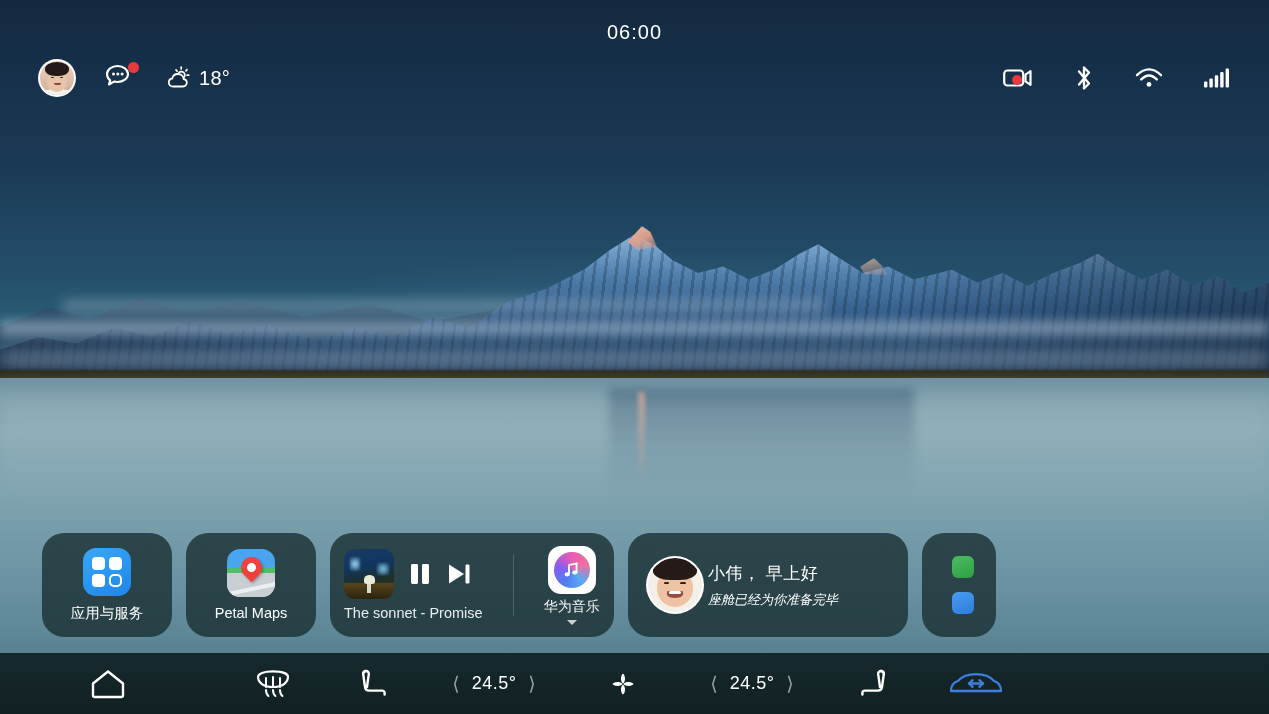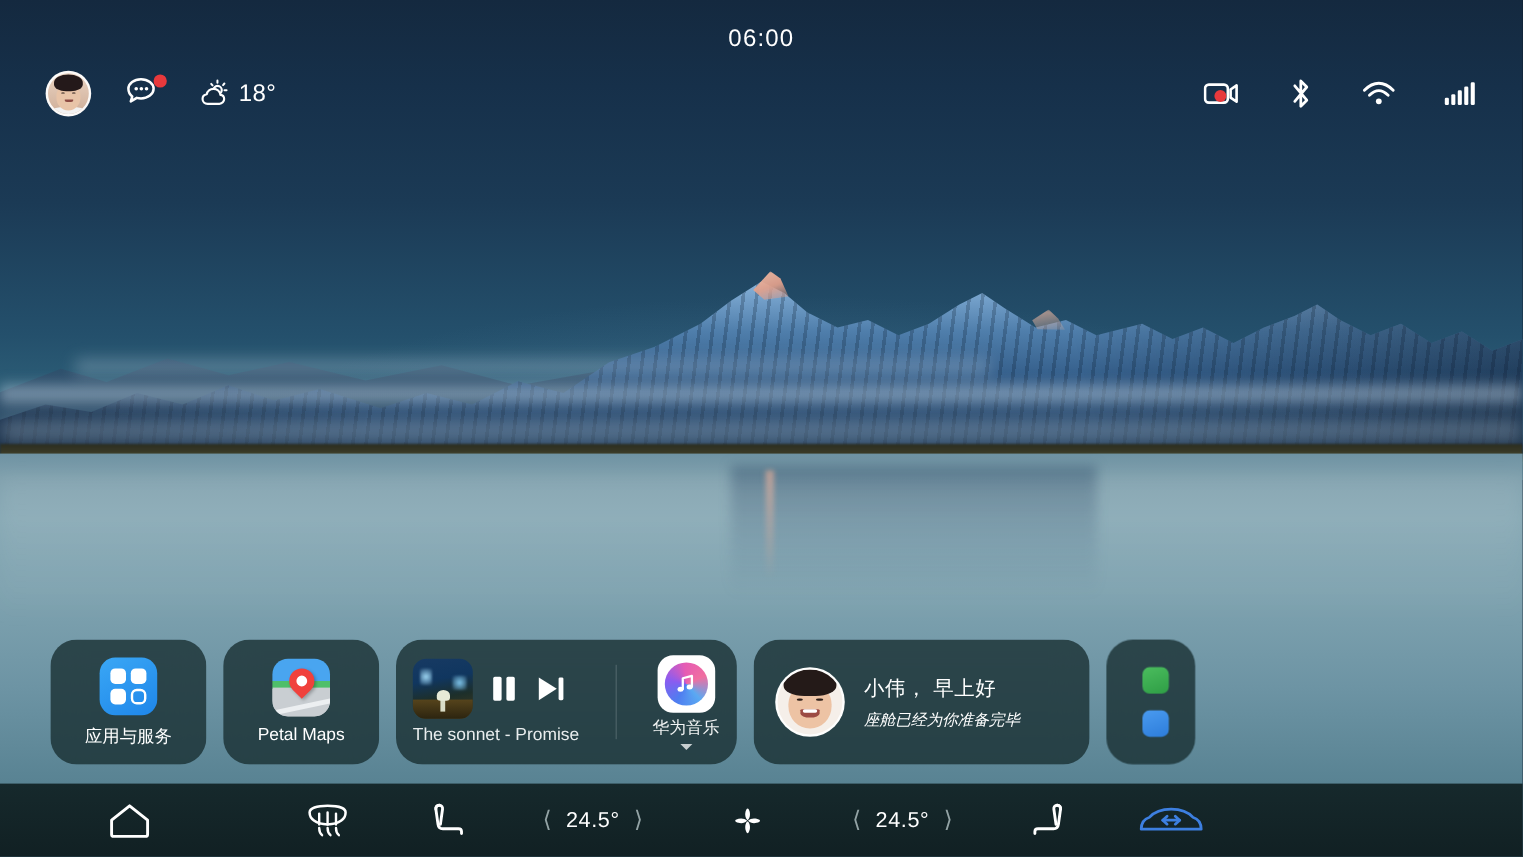--- a/index.html
+++ b/index.html
@@ -211,21 +211,21 @@
   .album .ground { position:absolute; left:0; bottom:0; width:100%; height:16px;
     background:linear-gradient(180deg,#56441c,#2c240f); }
   .media-title { color:#e9edee; font-size:14.5px; white-space:nowrap; }
   .media-div { width:1px; height:62px; background:rgba(255,255,255,.17); margin:0 14px; }
   .media-right { display:flex; flex-direction:column; align-items:center; gap:4px; width:76px; }
   .media-app-label { color:#f2f4f4; font-size:14px; }
   .caret { width:0;height:0;border-left:5px solid transparent;border-right:5px solid transparent;
     border-top:5px solid rgba(255,255,255,.75); }
 
   
-  .greet-card { width:280px; gap:16px; padding:0 18px; justify-content:flex-start; }
+  .greet-card { width:280px; gap:4px; padding:0 18px; justify-content:flex-start; }
   .greet-avatar {
     width:58px; height:58px; border-radius:50%; overflow:hidden; position:relative; flex-shrink:0;
     background:#f5efe9; border:2px solid rgba(255,255,255,.9);
   }
   .greet-avatar .hair { position:absolute; left:10%; top:0%; width:80%; height:40%;
     background:#241a18; border-radius:50% 50% 40% 40%; }
   .greet-avatar .face { position:absolute; left:17%; top:22%; width:66%; height:68%;
     background:#edc3a4; border-radius:46% 46% 50% 50%; }
   .greet-avatar .eye { position:absolute; top:44%; width:10%; height:4%; background:#2b1d17; border-radius:40%; }
   .greet-avatar .eye.l { left:29%; } .greet-avatar .eye.r { left:60%; }

